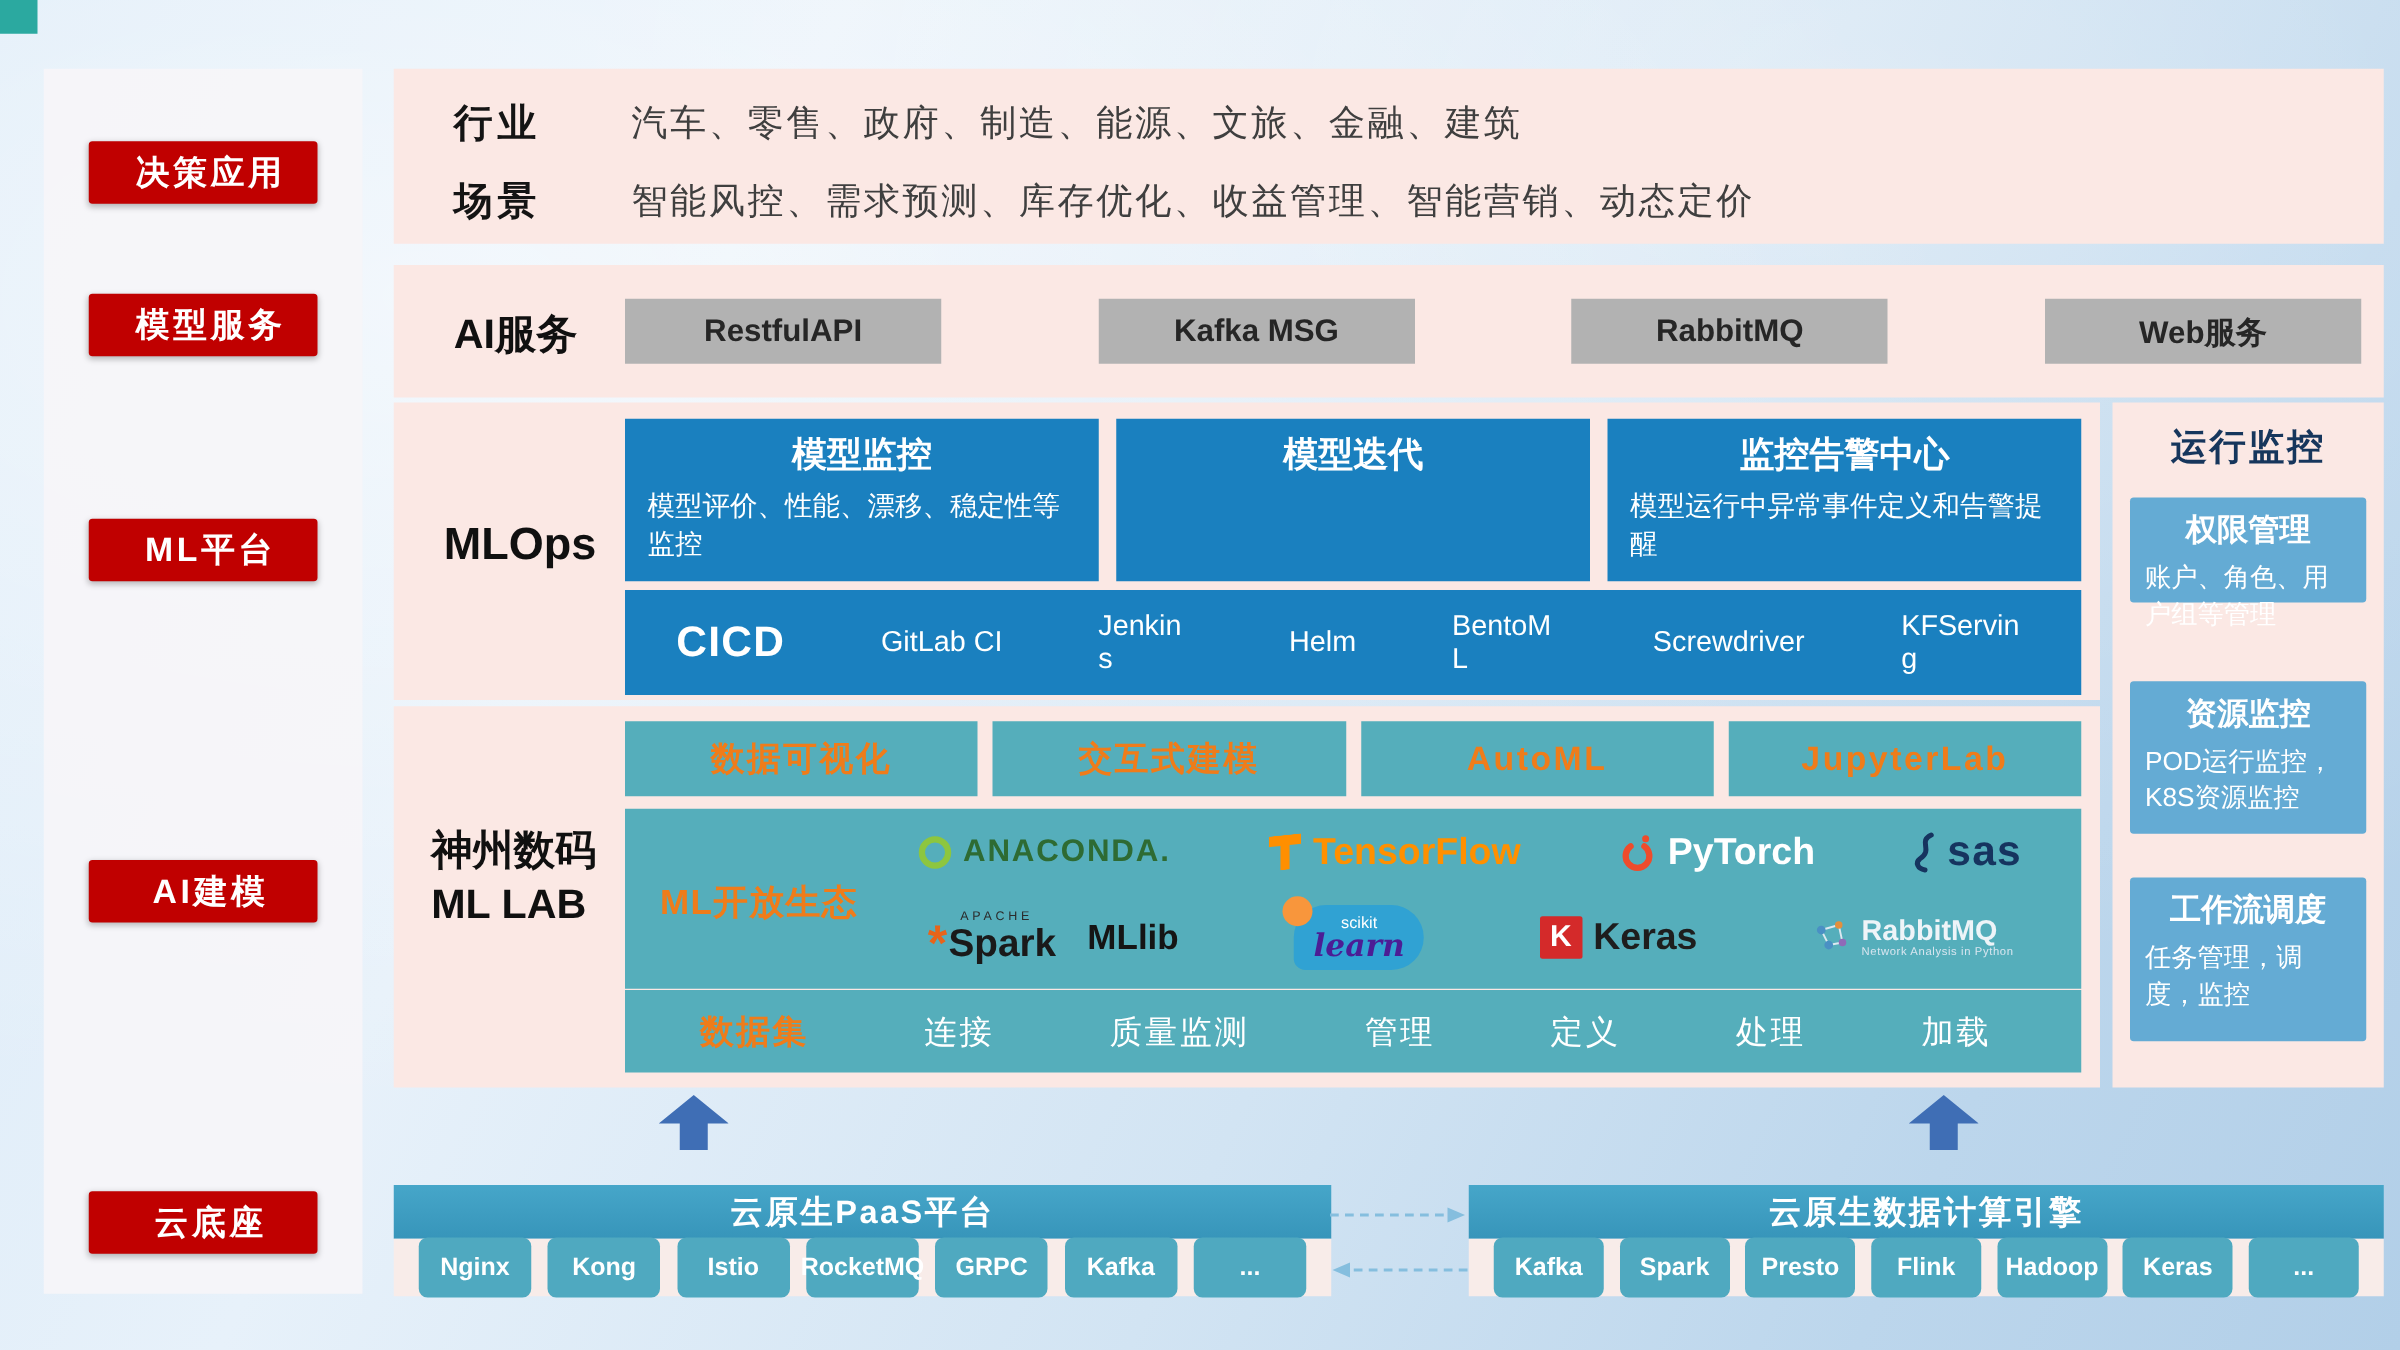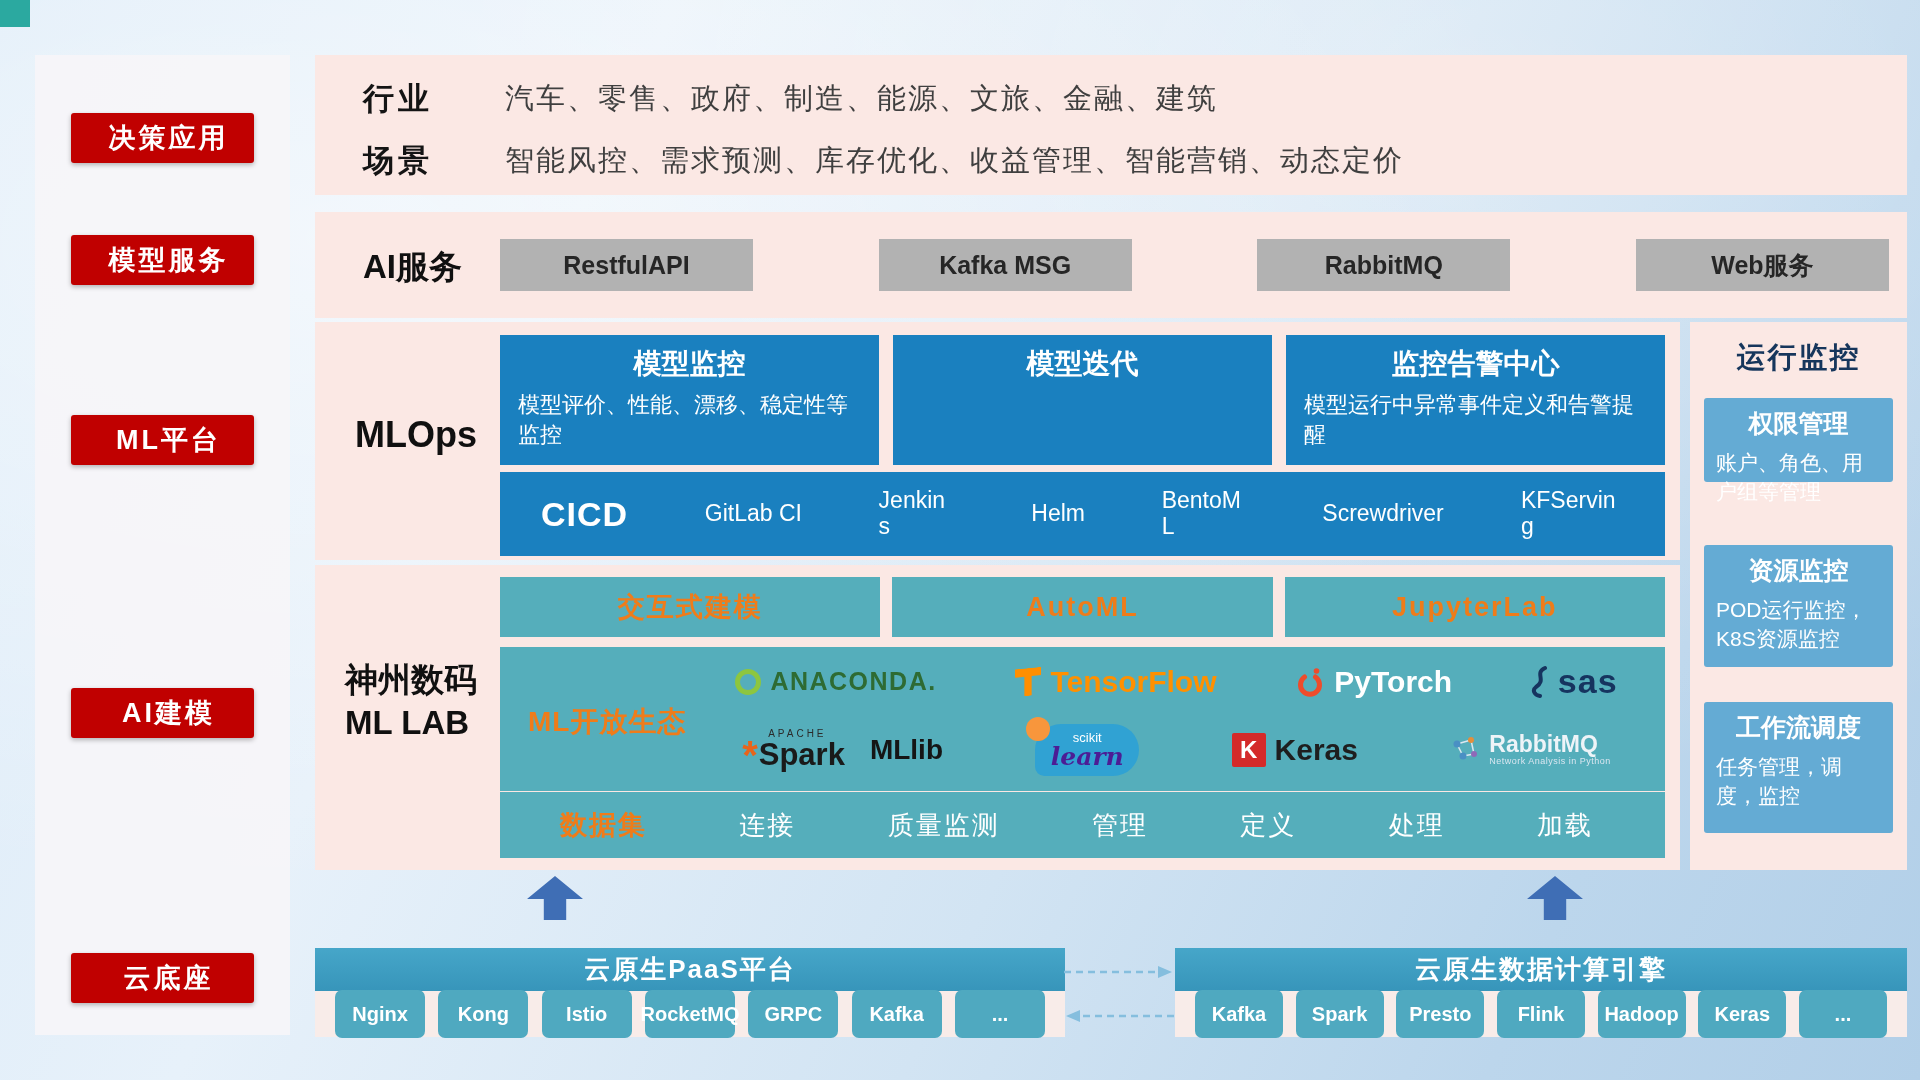--- a/index.html
+++ b/index.html
@@ -183,20 +183,21 @@
       <div class="cicd-tool t-bentoml">BentoML</div>
       <div class="cicd-tool t-screw">Screwdriver</div>
       <div class="cicd-tool t-kfs">KFServing</div>
     </div>
   </div>
 
   <div class="panel p-mllab">
     <div class="mllab-label">神州数码
 ML LAB</div>
     <div class="wb-row">
+      <div class="wb-btn">数据可视化</div>
       <div class="wb-btn">交互式建模</div>
       <div class="wb-btn">AutoML</div>
       <div class="wb-btn">JupyterLab</div>
     </div>
     <div class="eco-box">
       <div class="eco-label">ML开放生态</div>
       <div class="eco-logos">
         <div class="eco-row">
           <span class="logo">
             <span class="ana-icon"></span>

